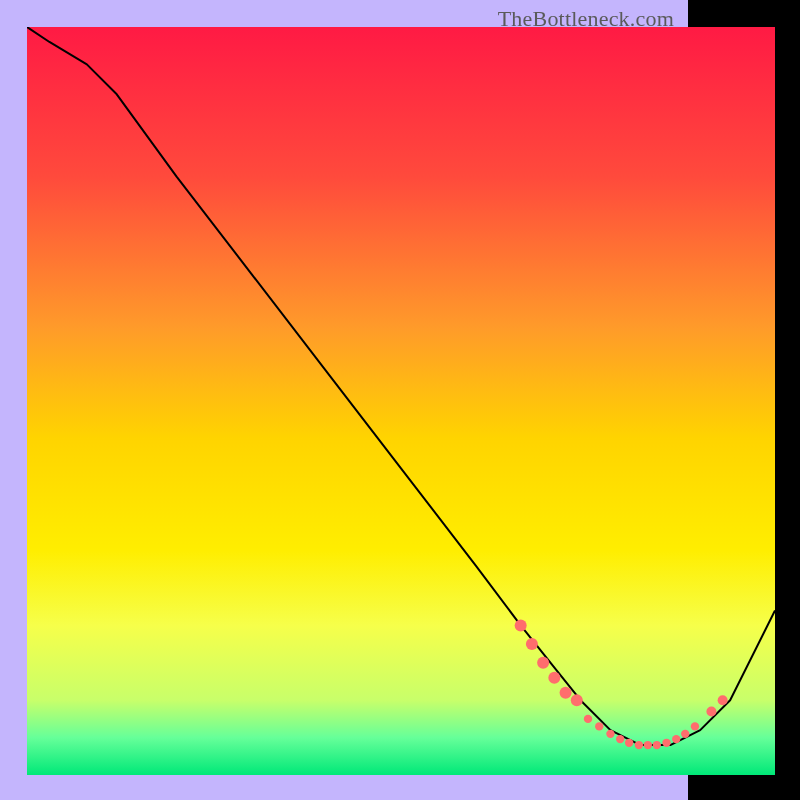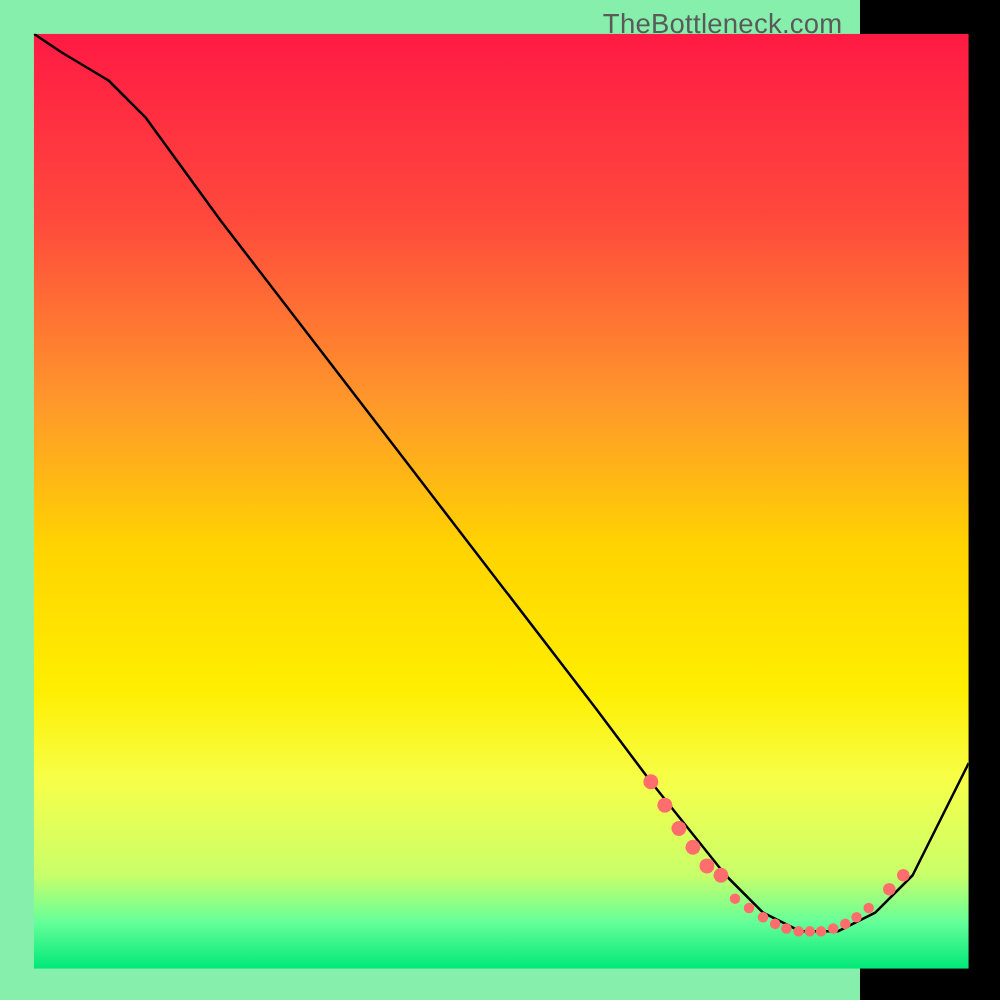--- a/index.html
+++ b/index.html
@@ -8,21 +8,22 @@
     width: 800px;
     height: 800px;
     background: #000;
     overflow: hidden;
     font-family: Arial, Helvetica, sans-serif;
   }
   .frame {
     position: relative;
     width: 688px;
     height: 800px;
-    background: #86efac;
+    background: #c4b5fd;
+    font-family: Liberation Serif, serif;
   }
   .watermark {
     position: absolute;
     top: 6px;
     right: 14px;
     color: #5a5a5a;
     font-size: 22px;
     font-weight: 500;
     letter-spacing: 0.2px;
     z-index: 5;

